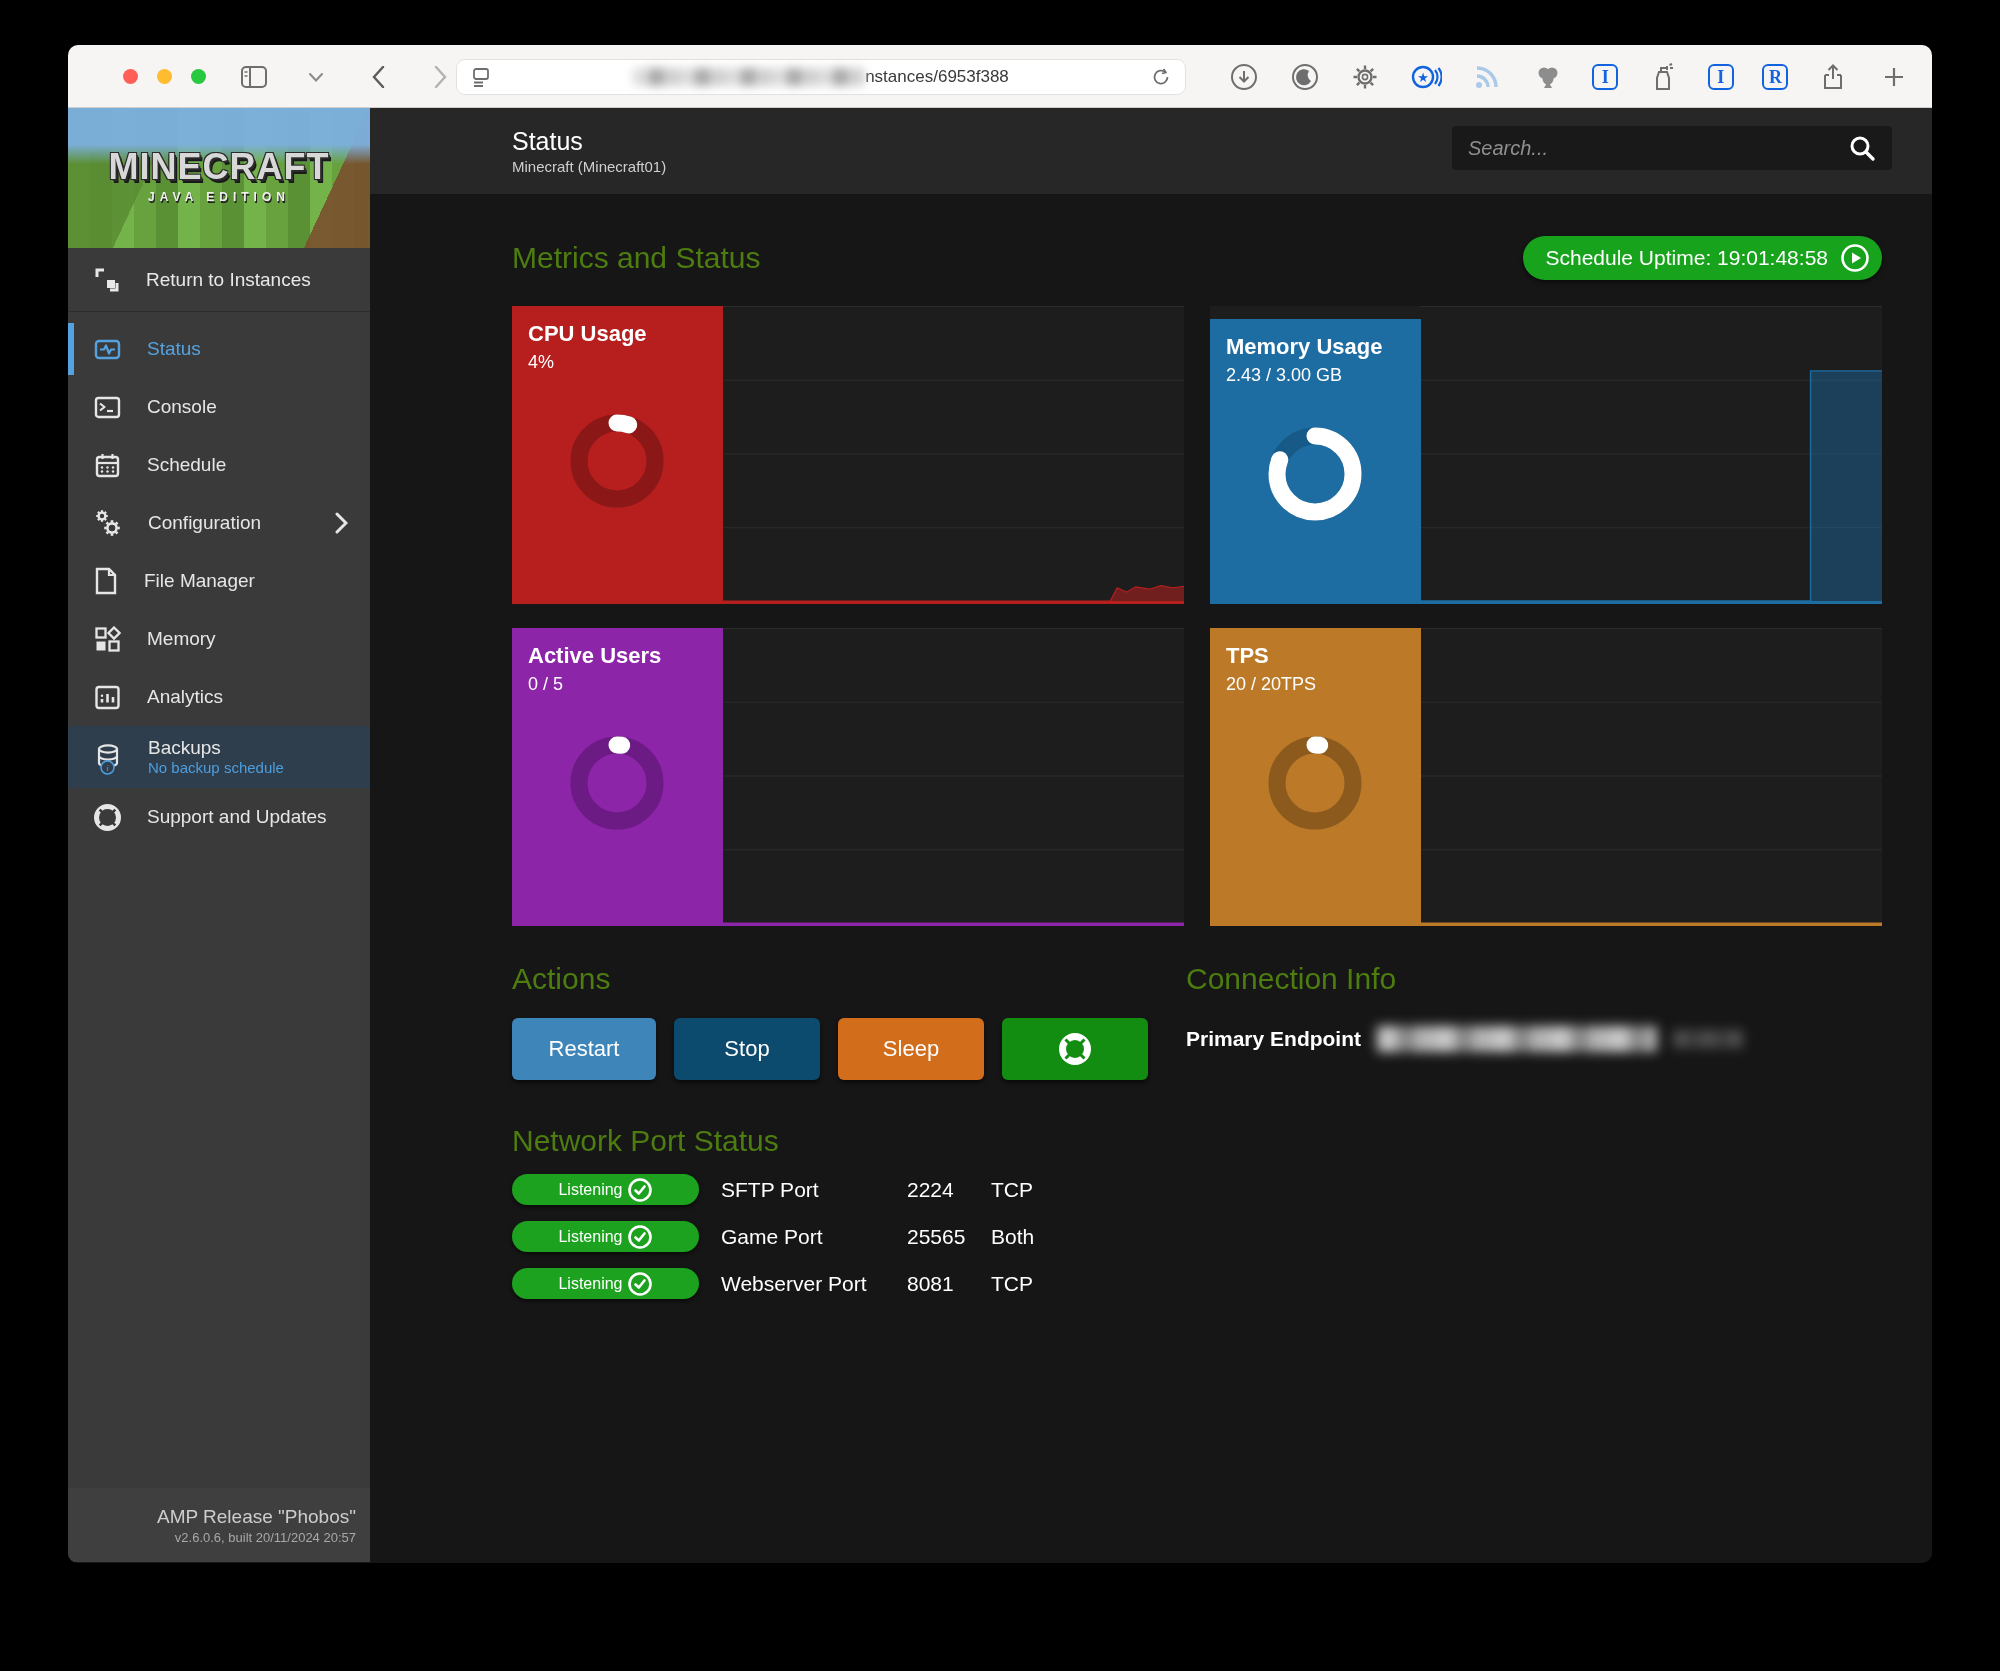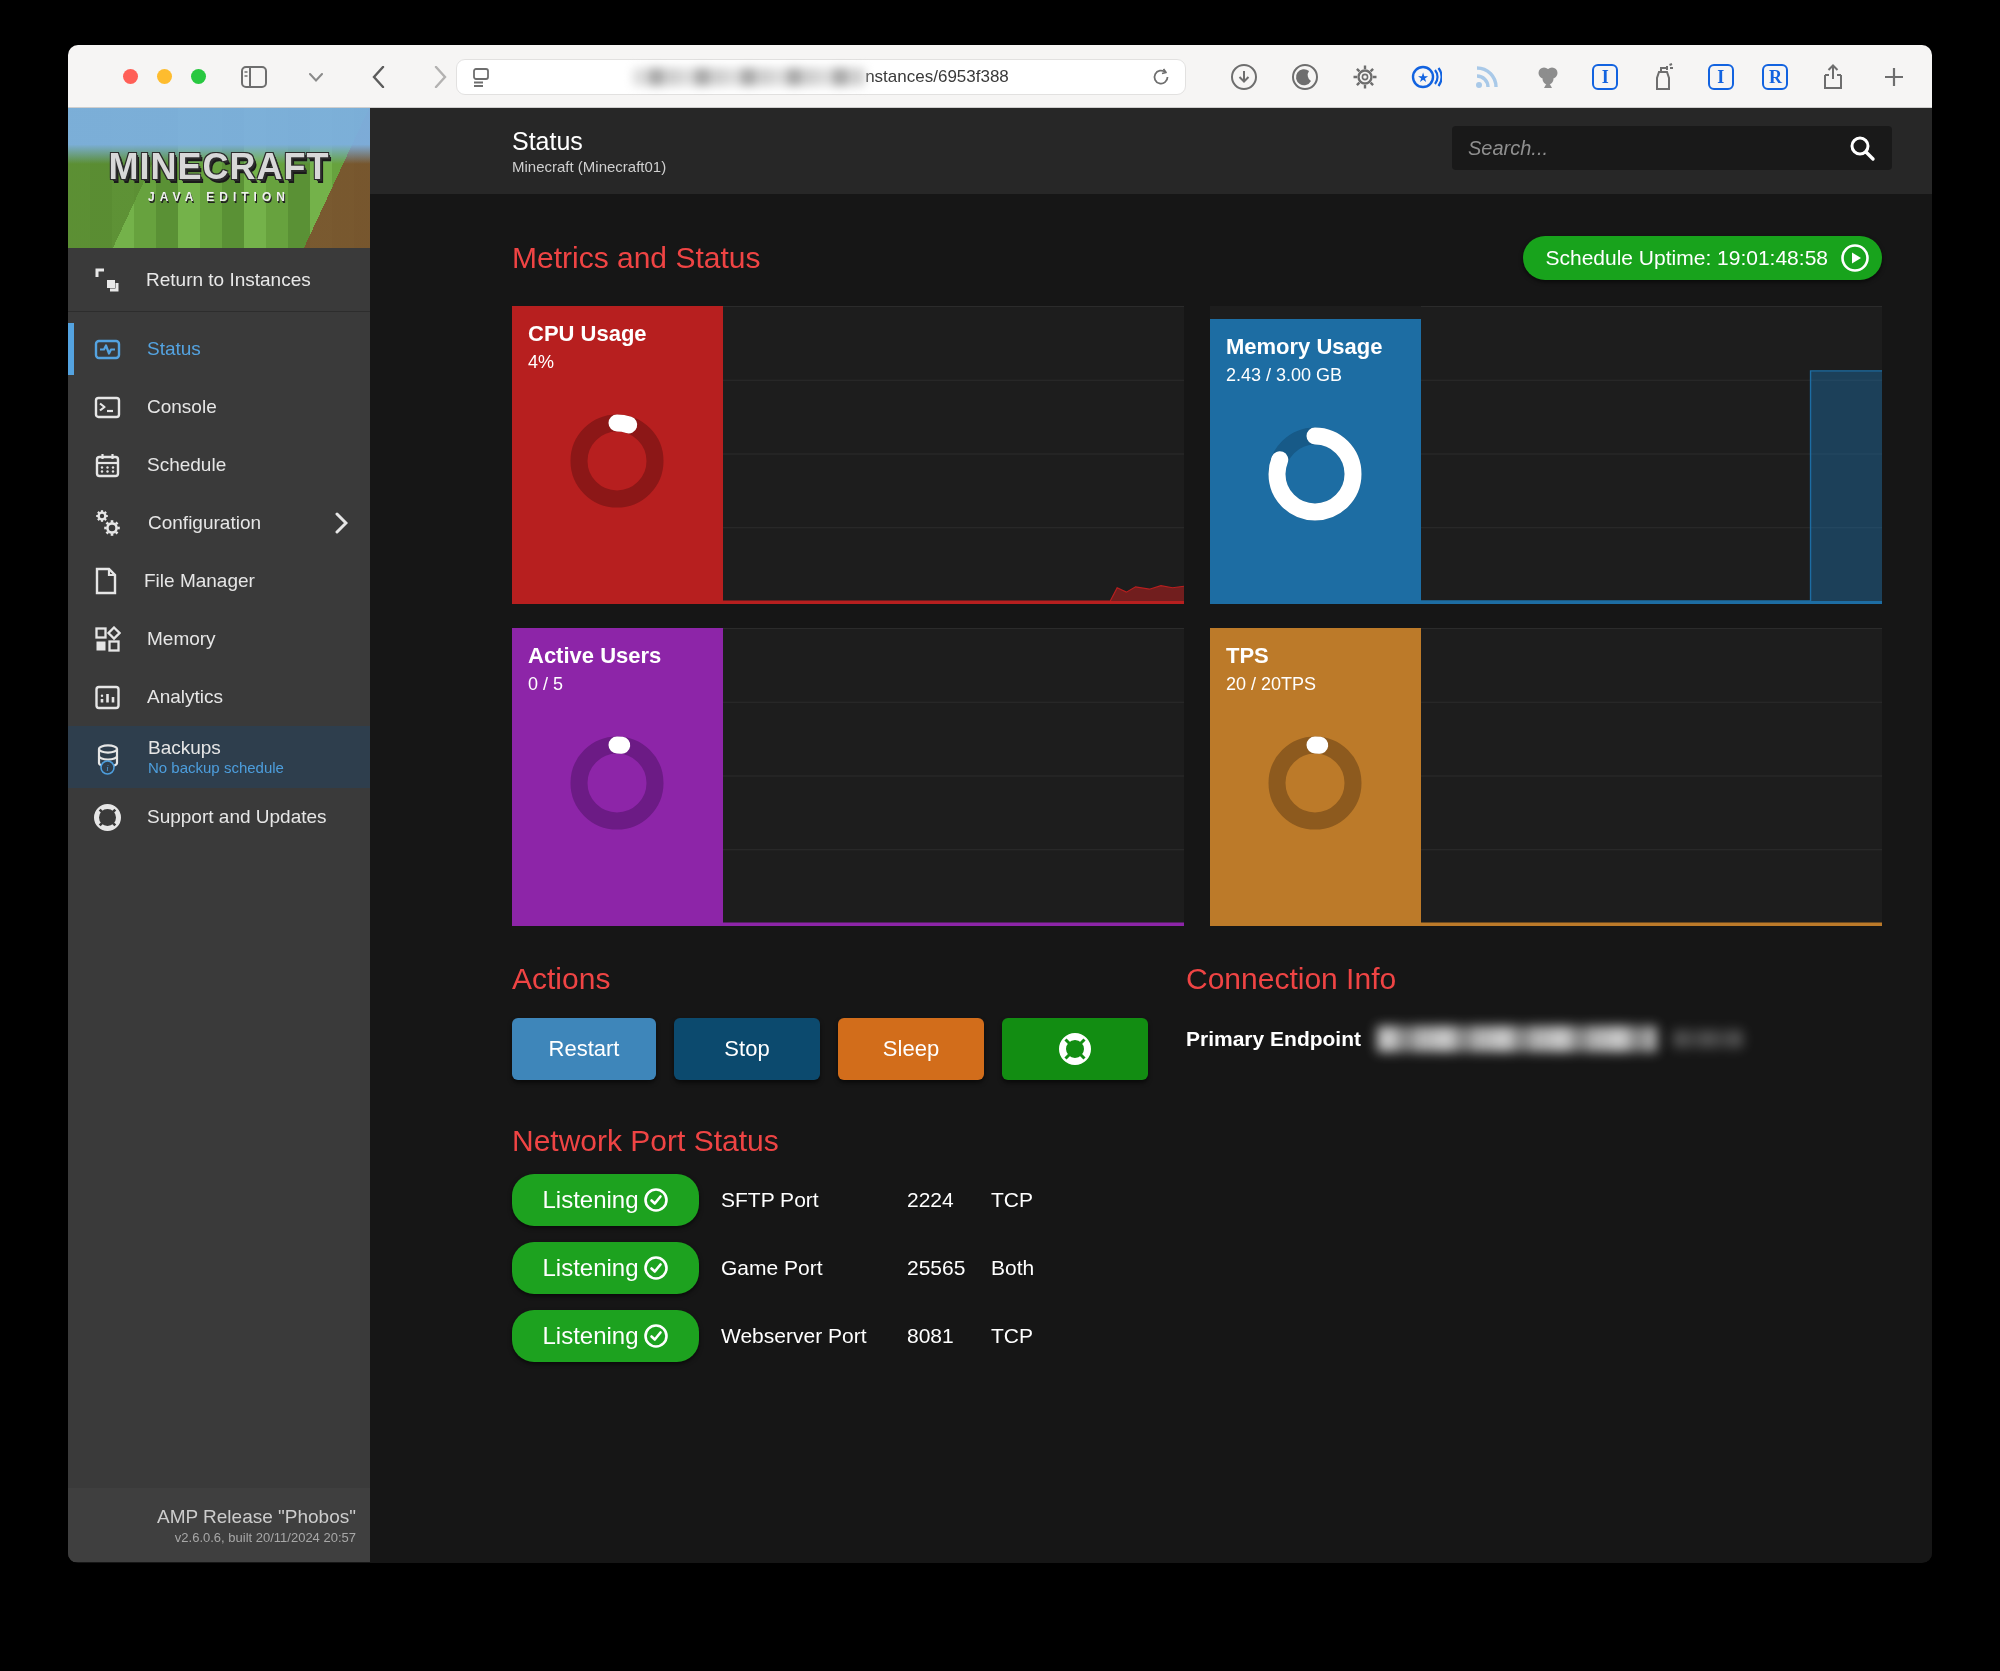--- a/index.html
+++ b/index.html
@@ -68,21 +68,21 @@
                  display:flex; flex-direction:column; justify-content:center; }
   .mh-title { color:#fff; font-size:25px; }
   .mh-sub { color:#cfcfcf; font-size:15px; margin-top:2px; }
   .searchbox { position:absolute; right:40px; top:18px; width:440px; height:44px; background:#191919;
                border-radius:4px; display:flex; align-items:center; padding:0 16px; }
   .searchbox input { flex:1; background:transparent; border:none; outline:none; color:#ddd; font-size:20px; }
   .searchbox input::placeholder { color:#8f8f8f; font-style:italic; }
 
   .content { padding:0 50px 0 142px; }
   .metrics-head { display:flex; align-items:center; margin-top:42px; }
-  h2.sect { color:#ef4444; font-size:30px; font-weight:400; }
+  h2.sect { color:#4d7c0f; font-size:30px; font-weight:400; }
   .uptime-pill { margin-left:auto; height:44px; border-radius:22px; display:flex; align-items:center;
                  gap:12px; padding:0 12px 0 22px; color:#fff; font-size:21px; box-shadow:0 2px 4px rgba(0,0,0,.6); cursor:pointer; }
 
   .cards { margin-top:26px; display:grid; grid-template-columns:1fr 1fr; column-gap:26px; row-gap:24px; }
   .card { height:298px; display:flex; border-bottom:3px solid #000; position:relative; background:#1d1d1d; }
   .panel { width:211px; padding:15px 16px; position:relative; color:#fff; flex-shrink:0; }
   .panel .ttl { font-size:22px; font-weight:bold; }
   .panel .val { font-size:18px; margin-top:5px; }
   .gauge { position:absolute; left:50px; top:100px; }
   .chart { flex:1; position:relative; background-color:#1d1d1d;
@@ -98,22 +98,22 @@
              display:flex; align-items:center; justify-content:center; }
   .endpoint-row { display:flex; align-items:center; gap:16px; margin-top:30px; }
   .ep-label { color:#fff; font-size:21px; font-weight:bold; }
   .ep-blur { width:280px; height:26px; border-radius:3px; filter:blur(6px); opacity:.95;
              background:repeating-linear-gradient(90deg,#cfcfcf 0 20px,#8f8f8f 20px 38px,#bdbdbd 38px 58px); }
   .ep-blur2 { width:70px; height:18px; border-radius:3px; filter:blur(6px); opacity:.35;
               background:repeating-linear-gradient(90deg,#bbb 0 14px,#888 14px 28px); }
 
   .ports { margin-top:44px; }
   .port-row { display:flex; align-items:center; margin-top:16px; }
-  .port-pill { width:187px; height:52px; border-radius:22px; display:flex; align-items:center;
-               justify-content:center; gap:4px; color:#fff; font-size:24px;
+  .port-pill { width:187px; height:31px; border-radius:22px; display:flex; align-items:center;
+               justify-content:center; gap:4px; color:#fff; font-size:16px;
                box-shadow:0 2px 4px rgba(0,0,0,.6); }
   .port-name { width:186px; margin-left:22px; color:#fff; font-size:21px; }
   .port-num  { width:84px; color:#fff; font-size:21px; }
   .port-proto { color:#fff; font-size:21px; }
 
   svg { display:block; }
 </style>
 </head>
 <body>
 

